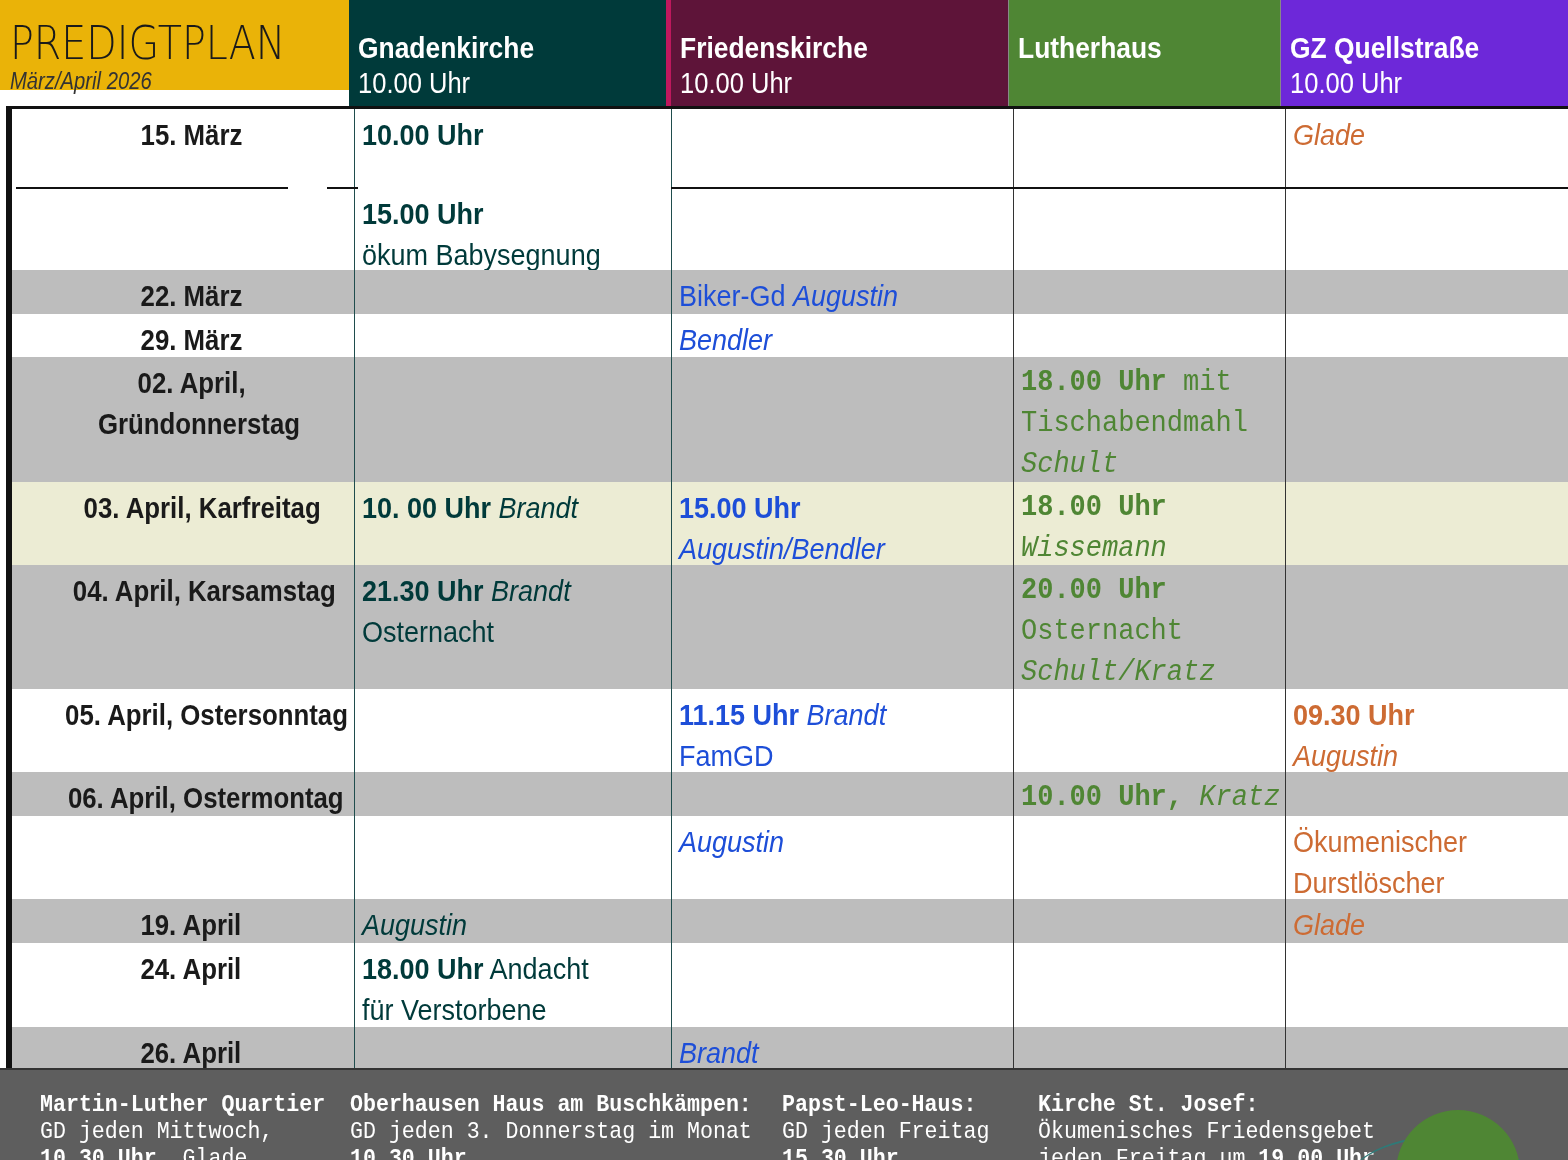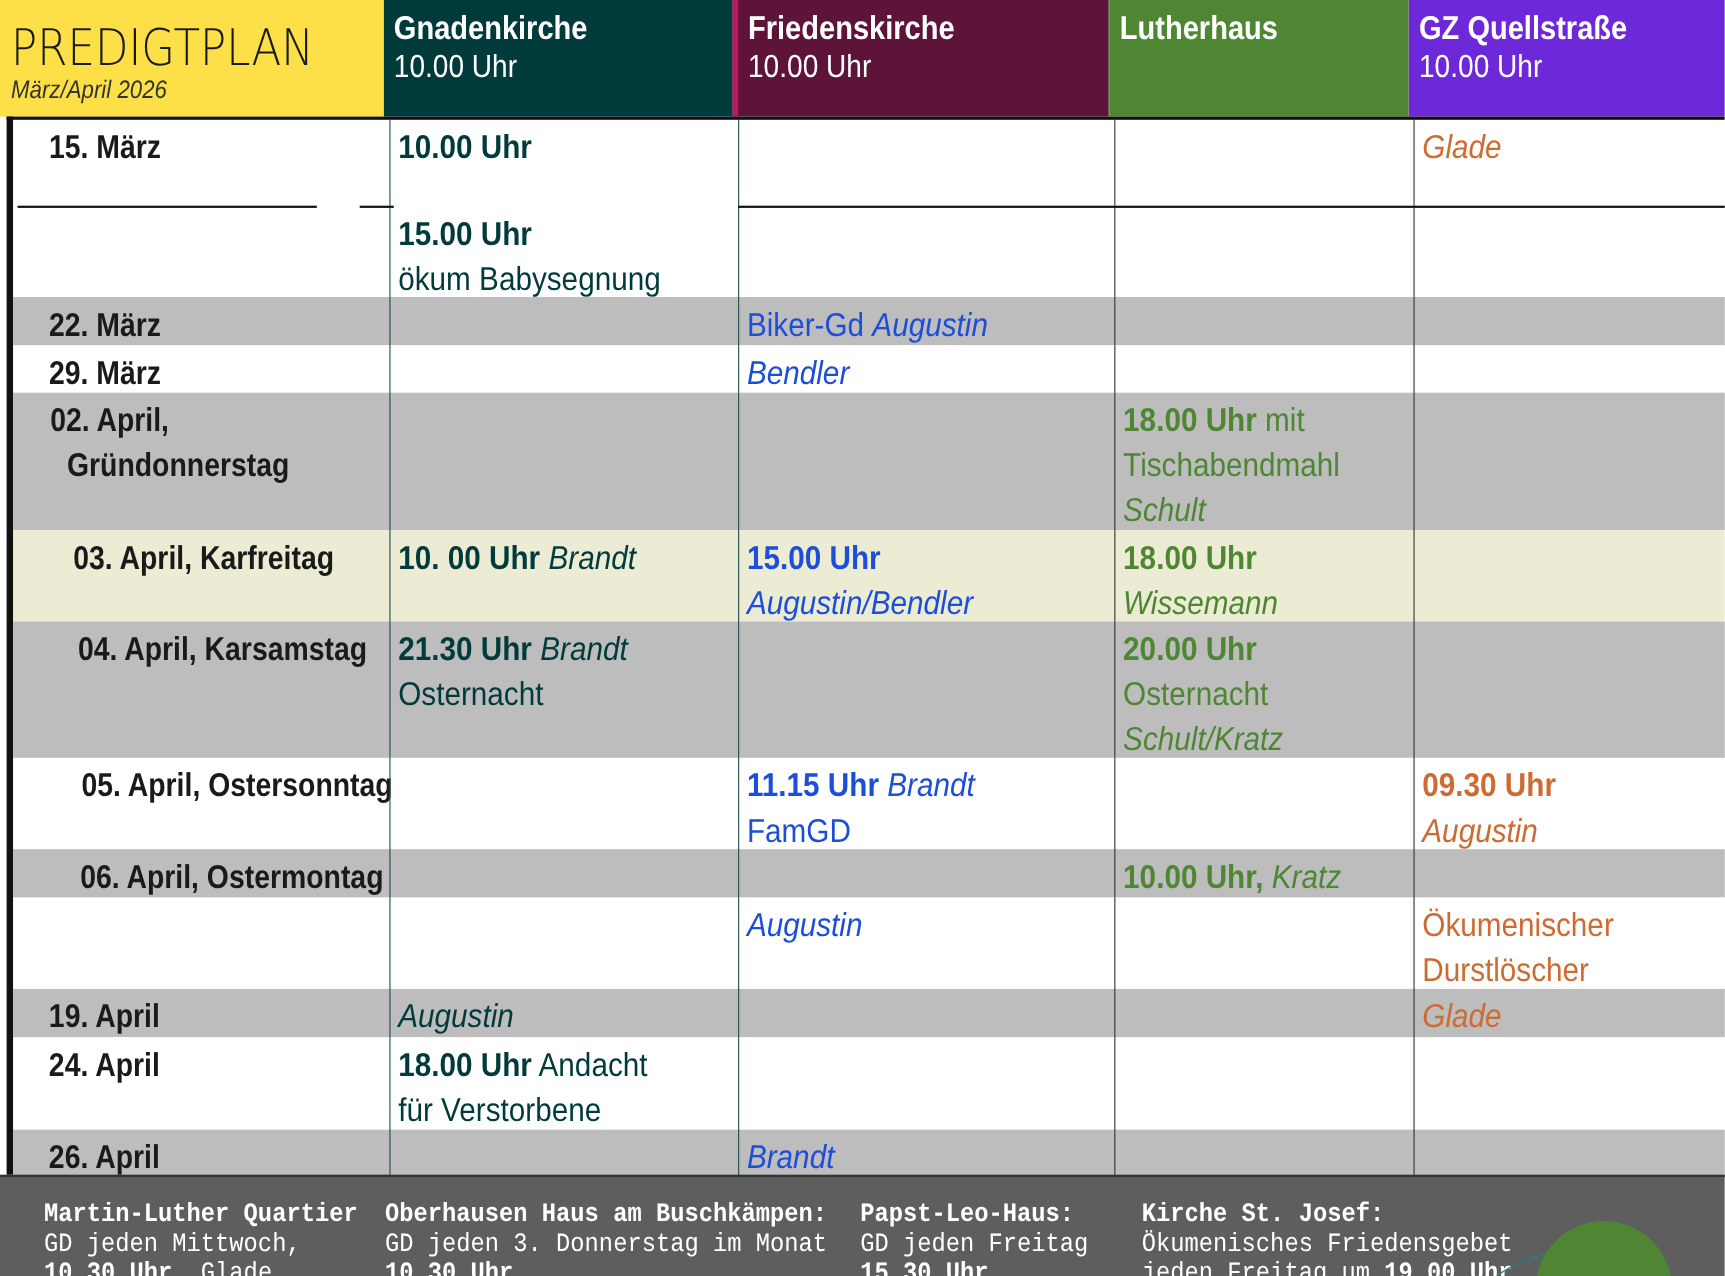--- a/index.html
+++ b/index.html
@@ -1,34 +1,34 @@
 <!DOCTYPE html>
 <html><head>
   <meta charset="utf-8">
   <style>
     * { box-sizing: border-box; margin: 0; padding: 0; }
     html, body { width: 1568px; height: 1160px; overflow: hidden; background: #ffffff; }
     body { position: relative; font-family: "Liberation Sans", sans-serif; }
 
-    .title-block { position: absolute; left: 0; top: 0; width: 349px; height: 106px; background: #fde047; }
+    .title-block { position: absolute; left: 0; top: 0; width: 349px; height: 90px; background: #eab308; }
     .title-main { position: absolute; left: 10px; top: 16px; font-family: "DejaVu Sans", sans-serif; font-size: 46px; font-weight: 300; letter-spacing: 0px; color: #1a1a1a; transform: scaleX(0.86); transform-origin: left center; }
     .title-sub { position: absolute; left: 10px; top: 68px; font-size: 23px; font-style: italic; color: #333; transform: scaleX(0.88); transform-origin: left center; }
 
-    .col-head { position: absolute; top: 0; height: 106px; color: #fff; padding: 8px 0 0 9px; }
+    .col-head { position: absolute; top: 0; height: 106px; color: #fff; padding: 30px 0 0 9px; }
     .col-head .name { font-size: 30px; font-weight: bold; line-height: 36px; transform: scaleX(0.88); transform-origin: left center; white-space: nowrap; }
     .col-head .time { font-size: 29px; line-height: 34px; transform: scaleX(0.88); transform-origin: left center; white-space: nowrap; }
 
     .grid { position: absolute; left: 6px; top: 106px; width: 1562px; height: 962px; border-top: 3px solid #111; border-left: 6px solid #111; }
     .row { position: absolute; left: 0; width: 1562px; }
     .cell { position: absolute; top: 0; bottom: 0; padding: 5px 0 0 8px; font-size: 30px; line-height: 41px; }
-    .date { left: 16px; width: 342px; text-align: left; padding: 5px 8px 16px 0; font-weight: bold; color: #1a1a1a; }
+    .date { left: 4px; width: 342px; text-align: center; padding: 5px 8px 16px 0; font-weight: bold; color: #1a1a1a; }
     .date span { display: inline-block; transform: scaleX(0.86); transform-origin: right center; white-space: nowrap; }
     .c1 { left: 342px; width: 317px; color: #003a3a; }
     .c2 { left: 659px; width: 342px; color: #1d4ed8; }
-    .c3 { left: 1001px; width: 272px; color: #4f8634; }
+    .c3 { left: 1001px; width: 272px; color: #4f8634; font-family: Liberation Mono, monospace; }
     .c4 { left: 1273px; width: 289px; color: #cd6b33; }
     .cell .ln { display: block; white-space: nowrap; transform: scaleX(0.9); transform-origin: left center; }
     .b { font-weight: bold; }
     .i { font-style: italic; }
 
     .vline { position: absolute; top: 0; width: 1px; height: 962px; }
     .hline { position: absolute; height: 1.5px; background: #111; }
 
     .footer { position: absolute; left: 0; top: 1068px; width: 1568px; height: 92px; background: #5e5e5e; border-top: 2px solid #333; color: #fff; }
     .fcol { position: absolute; top: 21px; font-size: 24px; line-height: 27px; font-family: Liberation Mono, monospace; }

